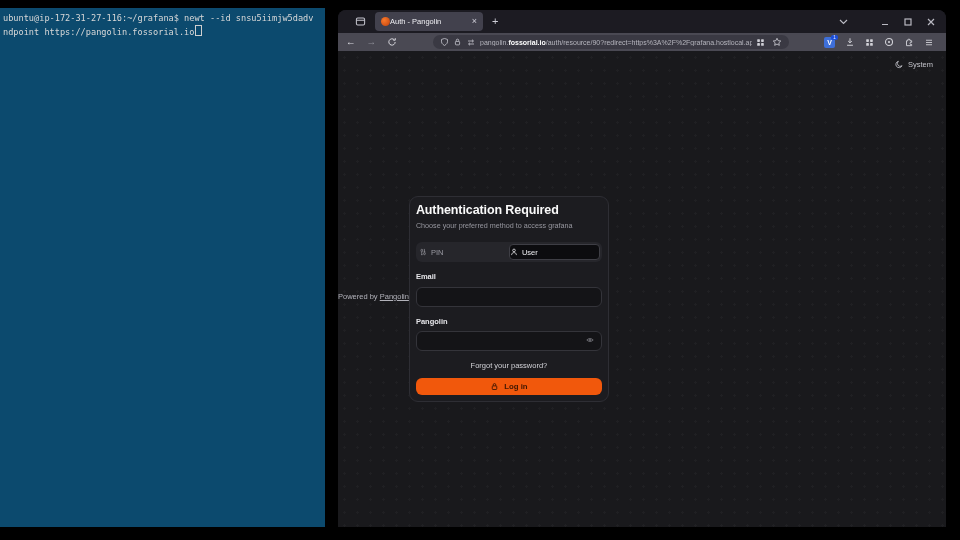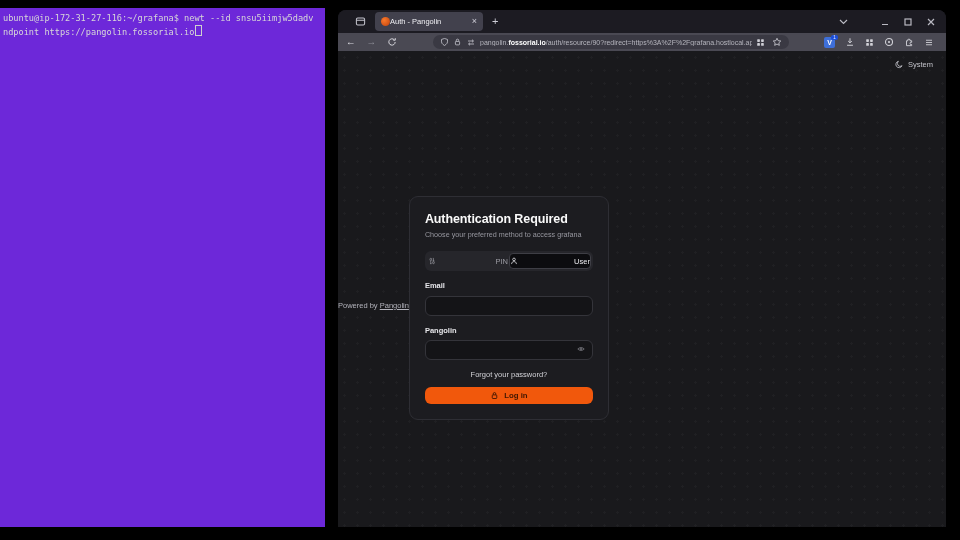--- a/index.html
+++ b/index.html
@@ -1,20 +1,20 @@
 <!DOCTYPE html>
 <html><head>
 <meta charset="utf-8">
 <style>
   html,body{margin:0;padding:0;background:#000;}
   #screen{position:relative;width:960px;height:540px;background:#000;overflow:hidden;
           font-family:"Liberation Sans",sans-serif;}
 
   
-  .terminal{position:absolute;left:0;top:8px;width:325px;height:519px;background:#6d28d9;
+  .terminal{position:absolute;left:0;top:8px;width:325px;height:519px;background:#0c4a6e;
             padding:4px 0 7px 3px;box-sizing:border-box;
             font-family:"DejaVu Sans Mono",monospace;font-size:8.6px;line-height:13px;color:#d8d8d8;}
   .term-line{white-space:pre;}
   .term-cursor{display:inline-block;width:5px;height:9px;border:1px solid #cfcfcf;
                vertical-align:-1px;margin-left:1px;}
 
   
   .browser{position:absolute;left:338px;top:10px;width:608px;height:517px;background:#1c1b22;
            border-radius:8px 8px 0 0;overflow:hidden;display:flex;flex-direction:column;}
 
@@ -53,26 +53,26 @@
            background-image:radial-gradient(rgba(255,255,255,0.030) 1px,transparent 1.2px);
            background-size:13px 13px;}
   .theme-toggle{position:absolute;top:9px;right:13px;display:flex;gap:4px;align-items:center;
                 color:#c2c2c9;font-size:7.5px;}
 
   .auth-wrap{position:absolute;top:145px;left:0;right:0;display:flex;flex-direction:row;
              align-items:center;}
   .powered{font-size:7.5px;color:#b2b2ba;margin-bottom:6px;}
   .powered-link{text-decoration:underline;}
   .card{width:200px;background:#1c1c20;border:1px solid #2e2e34;border-radius:9px;
-        padding:15px;box-sizing:border-box;}
+        padding:6px;box-sizing:border-box;}
   .card-title{font-size:12.5px;font-weight:bold;color:#fafafa;letter-spacing:-0.1px;}
   .card-sub{font-size:7.2px;color:#97979f;margin-top:4px;}
   .method-tabs{margin-top:12px;background:#26262b;border-radius:6px;padding:2px;display:flex;
                height:20px;box-sizing:border-box;}
-  .method-tab{flex:1;display:flex;align-items:center;justify-content:space-between;gap:4px;
+  .method-tab{flex:1;display:flex;align-items:center;justify-content:flex-start;gap:4px;
               font-size:7.5px;color:#9b9ba3;border-radius:4px;border:1px solid transparent;}
   .method-tab.active{background:#0c0c0f;border:1px solid #3e3e45;color:#ededf1;}
   .field-label{font-size:7.5px;font-weight:600;color:#e6e6ea;margin-top:10px;}
   .field-box{position:relative;margin-top:4px;}
   .field-input{width:100%;height:20px;border:1px solid #34343a;border-radius:6px;background:#141417;
                box-sizing:border-box;color:#e6e6ea;font-size:8px;padding:0 7px;outline:none;
                font-family:"Liberation Sans",sans-serif;}
   .eye-btn{position:absolute;right:7px;top:50%;transform:translateY(-50%);display:flex;}
   .forgot{text-align:center;font-size:7.5px;color:#d2d2d7;margin-top:10px;}
   .login-btn{margin-top:8px;height:17px;background:#f1580c;border:none;border-radius:6px;width:100%;

